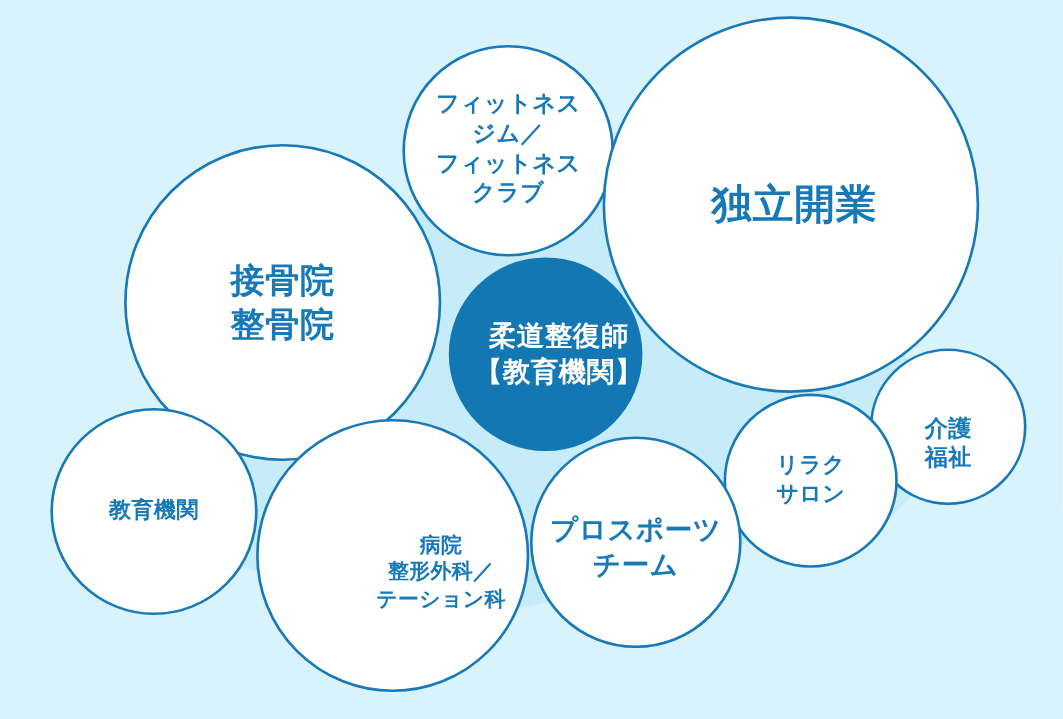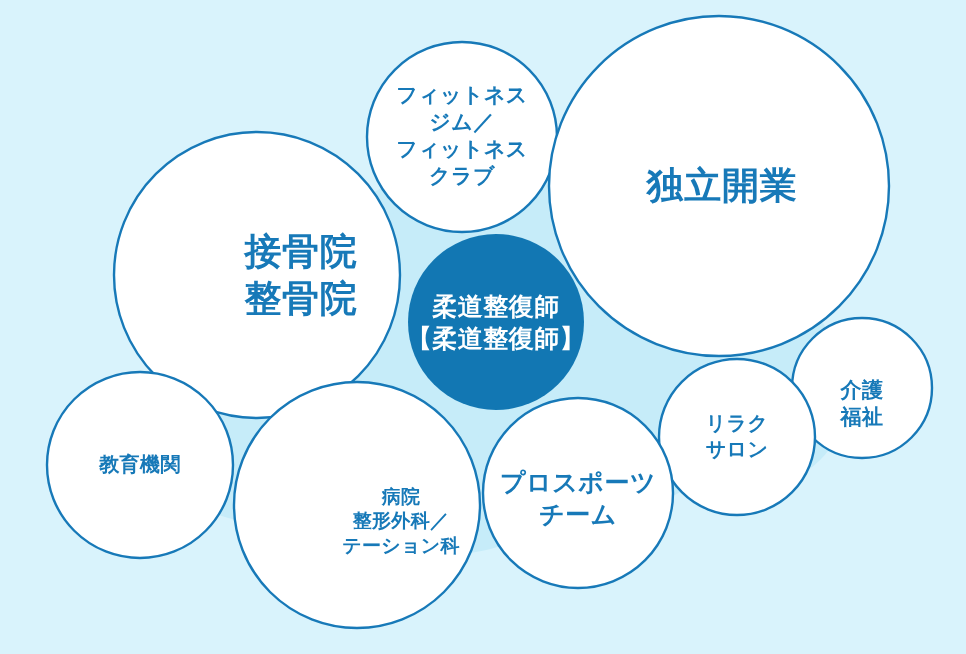--- a/index.html
+++ b/index.html
@@ -46,21 +46,21 @@
     letter-spacing: 0.02em;
   }
   .bubble-label .sub {
     display: block;
     line-height: 1.28;
   }
   .bubble-label.center-label {
     color: #ffffff;
   }
   
-  .lbl-sekkotsu      { font-size: 37px; line-height: 1.32; margin-left: 44px; }
+  .lbl-sekkotsu      { font-size: 31px; line-height: 1.32; }
   .lbl-fitness       { font-size: 21px; line-height: 1.34; }
   .lbl-dokuritsu     { font-size: 37px; }
   .lbl-center        { font-size: 25px; line-height: 1.36; }
   .lbl-kaigo         { font-size: 21px; line-height: 1.30; }
   .lbl-relax         { font-size: 20px; line-height: 1.32; }
   .lbl-kyouiku       { font-size: 20px; }
   .lbl-byouin-main   { font-size: 32px; }
   .lbl-byouin        .sub { font-size: 19px; }
   .lbl-prosports     { font-size: 25px; line-height: 1.30; }
 </style>
@@ -152,19 +152,19 @@
       <span class="sub lbl-byouin-main">病院</span>
       <span class="sub">整形外科／</span>
       <span class="sub">テーション科</span>
     </div>
 
     <div class="bubble-label lbl-prosports" style="left:578px; top:498px;">
       <span class="sub">プロスポーツ</span>
       <span class="sub">チーム</span>
     </div>
 
-    <div class="bubble-label lbl-center center-label" style="left:496px; top:322px;">
+    <div class="bubble-label lbl-center center-label" style="left:508px; top:322px;">
       <span class="sub">柔道整復師</span>
-      <span class="sub">【柔道整復師】</span>
+      <span class="sub">【教育機関】</span>
     </div>
 
   </div>
 </div>
 
 </body></html>

